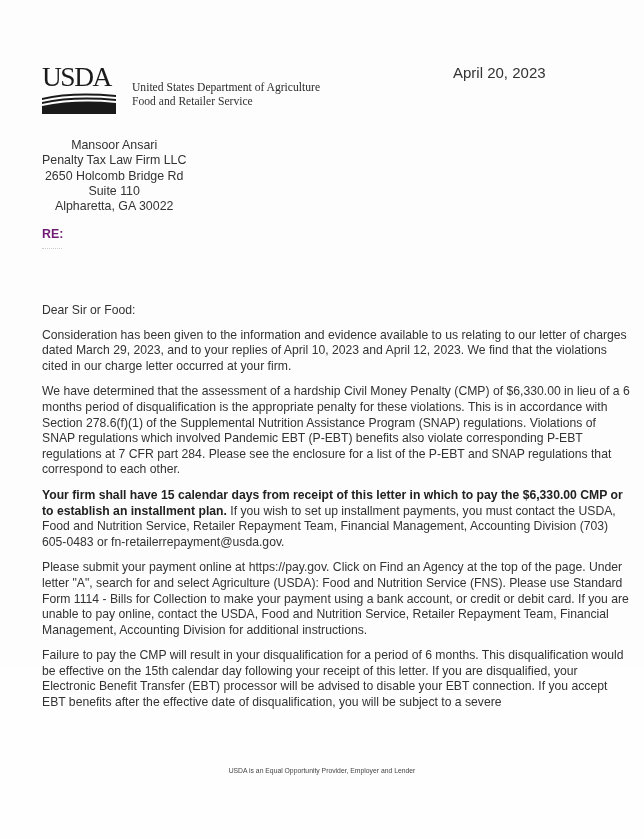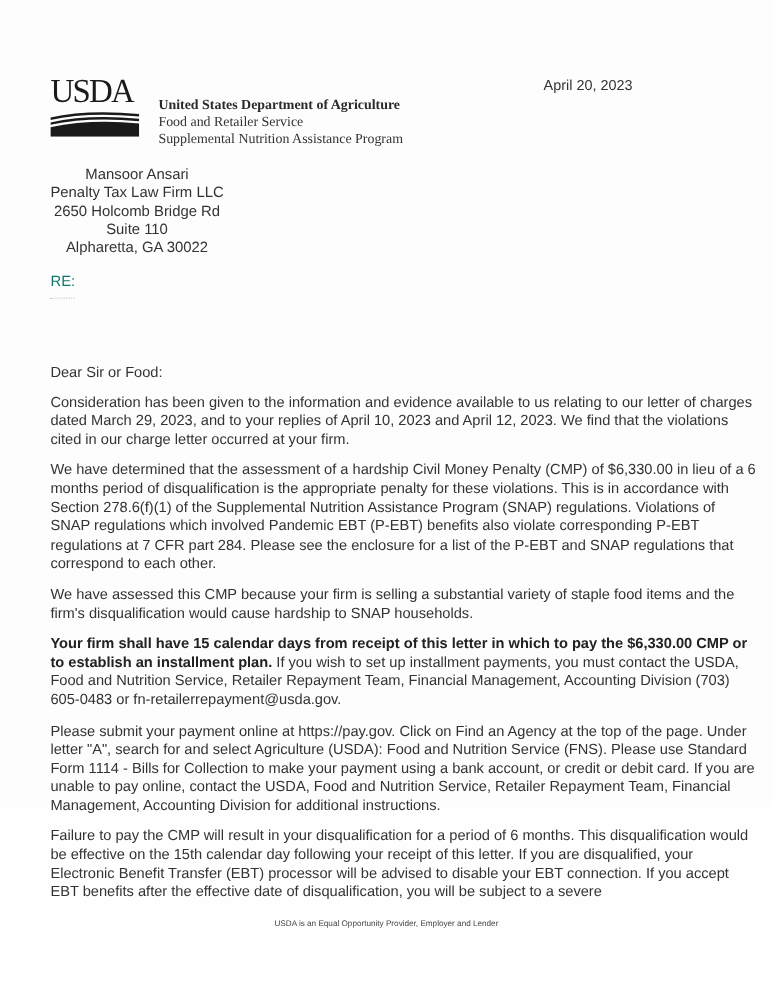--- a/index.html
+++ b/index.html
@@ -4,24 +4,24 @@
   <style>
     html, body { margin: 0; padding: 0; background: #fefefe; }
     body { width: 644px; height: 839px; position: relative; overflow: hidden;
            font-family: "Liberation Sans", sans-serif; color: #2a2a2a; }
     .page { position: absolute; left: 0; top: 0; width: 644px; height: 667px; background: #fdfdfd; }
     .logo { position: absolute; left: 42px; top: 66px; width: 74px; height: 48px; }
     .logo-text { position: absolute; left: 0; top: -4px; font-family: "Liberation Serif", serif;
                  font-size: 28px; letter-spacing: -1.5px; color: #1a1a1a; line-height: 30px; transform: scaleX(0.98); transform-origin: left; }
     .agency { position: absolute; left: 132px; top: 81px; font-family: "Liberation Serif", serif;
               font-size: 11.6px; line-height: 14px; color: #333; }
-    .agency .dept { font-weight: bold; color: #2a2a2a; }
-    .date { position: absolute; left: 453px; top: 64px; font-size: 12px; color: #333; }
+    .agency .dept { font-weight: normal; color: #2a2a2a; }
+    .date { position: absolute; left: 453px; top: 64px; font-size: 15px; color: #333; }
     .address { position: absolute; left: 42px; top: 138px; font-size: 12.4px; line-height: 15.3px; color: #333; text-align: center; }
-    .re { position: absolute; left: 42px; top: 227px; font-size: 12.4px; color: #0f766e; }
+    .re { position: absolute; left: 42px; top: 227px; font-size: 12.4px; color: #701a75; font-weight: bold; }
     .re-redacted { position: absolute; left: 42px; top: 248px; width: 20px; height: 3px; border-top: 1px dotted #ccc; }
     .body { position: absolute; left: 42px; top: 303px; width: 590px; font-size: 12.2px; line-height: 15.6px; color: #333; }
     .body p { margin: 0 0 10px 0; }
     .body b { color: #222; text-align: center; }
     .body a { color: #333; }
     .footer { position: absolute; left: 0; width: 644px; top: 767px; text-align: center; font-size: 6.8px; color: #444; }
   </style>
 </head>
 <body>
 
@@ -32,40 +32,38 @@
     <svg width="74" height="22" viewBox="0 0 74 22" style="position:absolute;left:0;top:26px;">
       <path d="M0 6 Q30 -1 74 3 L74 5 Q30 1 0 8 Z" fill="#1a1a1a"></path>
       <path d="M0 10 Q32 3 74 7 L74 9 Q32 5 0 12 Z" fill="#1a1a1a"></path>
       <path d="M0 14 Q34 7 74 11 L74 22 L0 22 Z" fill="#1a1a1a"></path>
     </svg>
   </div>
 
   <div class="agency">
     <div class="dept">United States Department of Agriculture</div>
     <div>Food and Retailer Service</div>
-    <div>Supplemental Nutrition Assistance Program</div>
   </div>
 
   <div class="date">April 20, 2023</div>
 
   <div class="address">
     <div>Mansoor Ansari</div>
     <div>Penalty Tax Law Firm LLC</div>
     <div>2650 Holcomb Bridge Rd</div>
     <div>Suite 110</div>
     <div>Alpharetta, GA 30022</div>
   </div>
 
   <div class="re">RE:</div>
   <div class="re-redacted"></div>
 
   <div class="body">
     <p style="margin-bottom:9px;">Dear Sir or Food:</p>
     <p>Consideration has been given to the information and evidence available to us relating to our letter of charges dated March 29, 2023, and to your replies of April 10, 2023 and April 12, 2023. We find that the violations cited in our charge letter occurred at your firm.</p>
     <p>We have determined that the assessment of a hardship Civil Money Penalty (CMP) of $6,330.00 in lieu of a 6 months period of disqualification is the appropriate penalty for these violations. This is in accordance with Section 278.6(f)(1) of the Supplemental Nutrition Assistance Program (SNAP) regulations. Violations of SNAP regulations which involved Pandemic EBT (P-EBT) benefits also violate corresponding P-EBT regulations at 7 CFR part 284. Please see the enclosure for a list of the P-EBT and SNAP regulations that correspond to each other.</p>
-    <p>We have assessed this CMP because your firm is selling a substantial variety of staple food items and the firm's disqualification would cause hardship to SNAP households.</p>
     <p><b>Your firm shall have 15 calendar days from receipt of this letter in which to pay the $6,330.00 CMP or to establish an installment plan.</b><span> If you wish to set up installment payments, you must contact the USDA, Food and Nutrition Service, Retailer Repayment Team, Financial Management, Accounting Division (703) 605-0483 or fn-retailerrepayment@usda.gov.</span></p>
     <p><span>Please submit your payment online at </span><a>https://pay.gov</a><span>. Click on Find an Agency at the top of the page. Under letter "A", search for and select Agriculture (USDA): Food and Nutrition Service (FNS). Please use Standard Form 1114 - Bills for Collection to make your payment using a bank account, or credit or debit card. If you are unable to pay online, contact the USDA, Food and Nutrition Service, Retailer Repayment Team, Financial Management, Accounting Division for additional instructions.</span></p>
     <p>Failure to pay the CMP will result in your disqualification for a period of 6 months. This disqualification would be effective on the 15th calendar day following your receipt of this letter. If you are disqualified, your Electronic Benefit Transfer (EBT) processor will be advised to disable your EBT connection. If you accept EBT benefits after the effective date of disqualification, you will be subject to a severe</p>
   </div>
 
   <div class="footer">USDA is an Equal Opportunity Provider, Employer and Lender</div>
 </div>
 
 </body></html>

